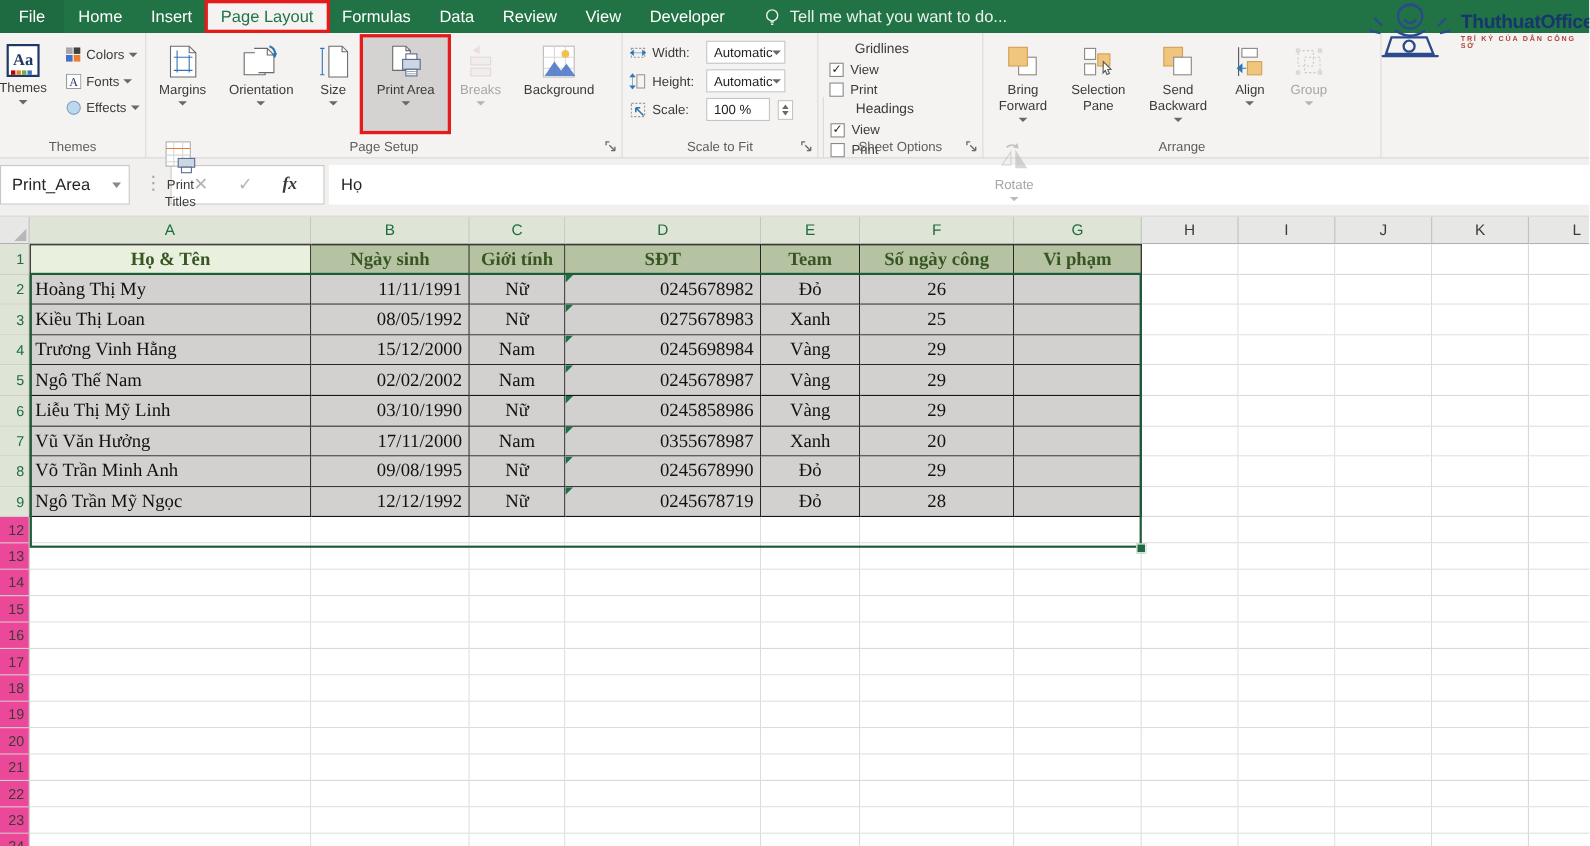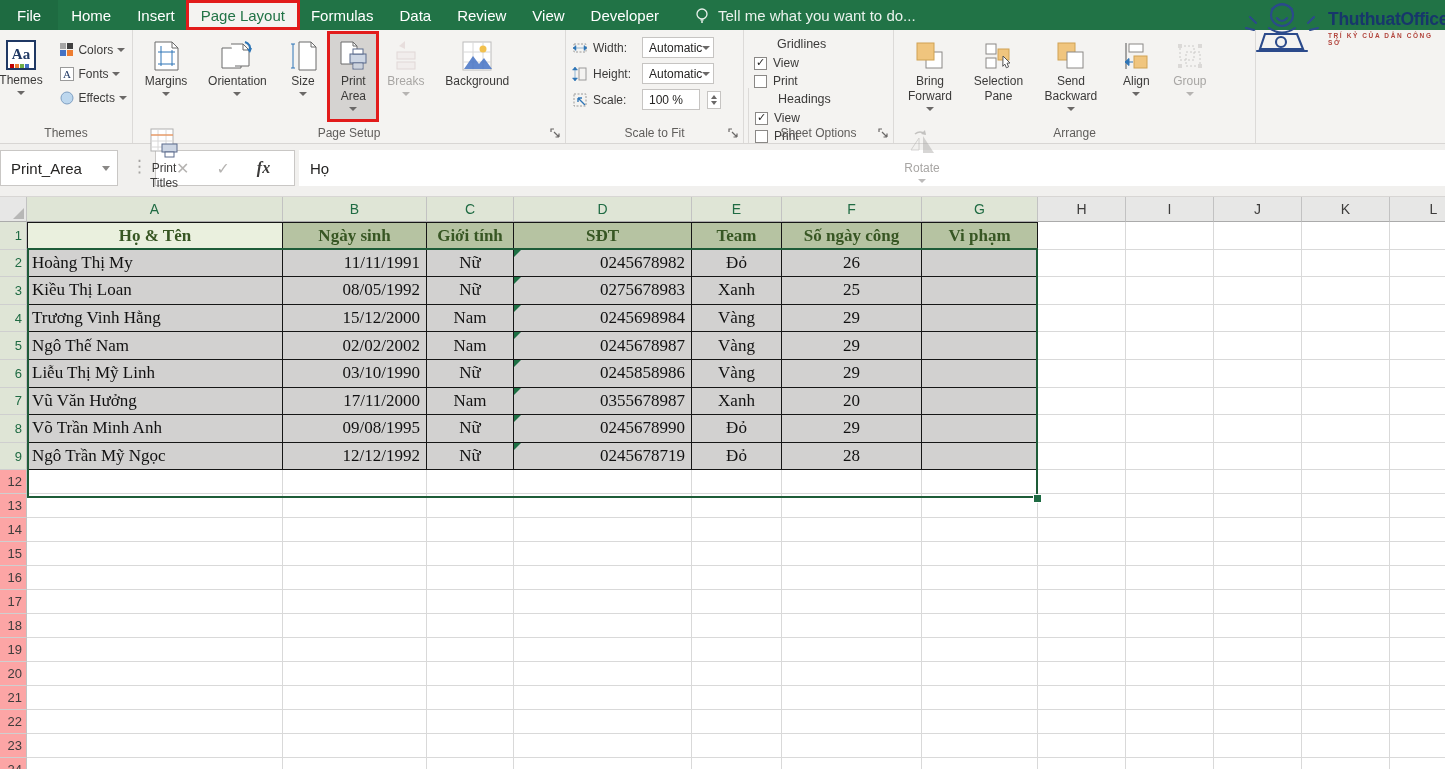--- a/index.html
+++ b/index.html
@@ -85,21 +85,21 @@
   .sheet{position:absolute;left:0;top:196px;right:0;bottom:0;background:#fff;overflow:hidden;}
   .colheaders{display:flex;height:26px;background:#e7e7e6;}
   .corner{width:27px;flex:0 0 27px;position:relative;border-right:1px solid #c2c2c2;border-bottom:1px solid #ababab;box-sizing:border-box;background:#e7e7e6;}
   .corner::after{content:"";position:absolute;right:2px;bottom:2px;width:0;height:0;
                  border-left:11px solid transparent;border-bottom:11px solid #b7b7b6;}
   .colhdr{flex:0 0 auto;display:flex;align-items:center;justify-content:center;font-size:14px;color:#3d3c3b;
           border-right:1px solid #c2c2c2;border-bottom:1px solid #ababab;box-sizing:border-box;height:26px;}
   .colhdr.sel{background:#dfe5d6;color:#1f6b43;}
   .gridwrap{position:relative;}
   .grow{display:flex;}
-  .rh{flex:0 0 27px;width:27px;background:#fca5a5;border-right:1px solid #c2c2c2;border-bottom:1px solid #cfcfcf;
+  .rh{flex:0 0 27px;width:27px;background:#ec4899;border-right:1px solid #c2c2c2;border-bottom:1px solid #cfcfcf;
       box-sizing:border-box;display:flex;align-items:center;justify-content:flex-end;padding-right:4px;
       font-size:13px;color:#3d3c3b;}
   .rh.sel{background:#dfe5d6;color:#1f6b43;}
   .cellbase{flex:0 0 auto;box-sizing:border-box;display:flex;align-items:center;overflow:hidden;}
   .ecell{background:#fff;border-right:1px solid #d9d9d9;border-bottom:1px solid #d9d9d9;}
   .tcell{position:relative;border-right:1px solid #161616;border-bottom:1px solid #161616;
          font-family:"Liberation Serif",serif;font-size:17px;color:#111;}
   .tcell.first{border-left:1px solid #161616;}
   .throw .tcell{border-top:1px solid #161616;}
   .th{background:#b6c3a2;color:#375623;font-weight:700;justify-content:center;}
@@ -226,21 +226,21 @@
         <span class="ic">
           <svg width="28" height="32" viewBox="0 0 28 32">
               <path d="M2 4h4M4 4v24M2 28h4" stroke="#2e75b6" fill="none"></path>
               <path d="M10 2h12l5 5v23H10z" fill="#fff" stroke="#6a6a6a"></path>
               <path d="M22 2v5h5" fill="none" stroke="#6a6a6a"></path>
             </svg>
         </span>
         <span class="bb-label">Size</span>
         <span class="dd-arrow"></span>
       </div>
-      <div class="bigbtn pressed" style="width:46px;position:relative;">
+      <div class="bigbtn pressed" style="width:77px;position:relative;">
         <span class="ic">
           <svg width="30" height="32" viewBox="0 0 30 32">
               <path d="M3 2h12l4 4v18H3z" fill="#fff" stroke="#6a6a6a"></path>
               <path d="M15 2v4h4" fill="none" stroke="#6a6a6a"></path>
               <rect x="12" y="14" width="16" height="9" fill="#cdd6e4" stroke="#5b6b8c"></rect>
               <rect x="15" y="9" width="10" height="5" fill="#fff" stroke="#5b6b8c"></rect>
               <rect x="15" y="23" width="10" height="6" fill="#fff" stroke="#5b6b8c"></rect>
               <path d="M16 25h8M16 27h8" stroke="#9aa7bb"></path>
             </svg>
         </span>

